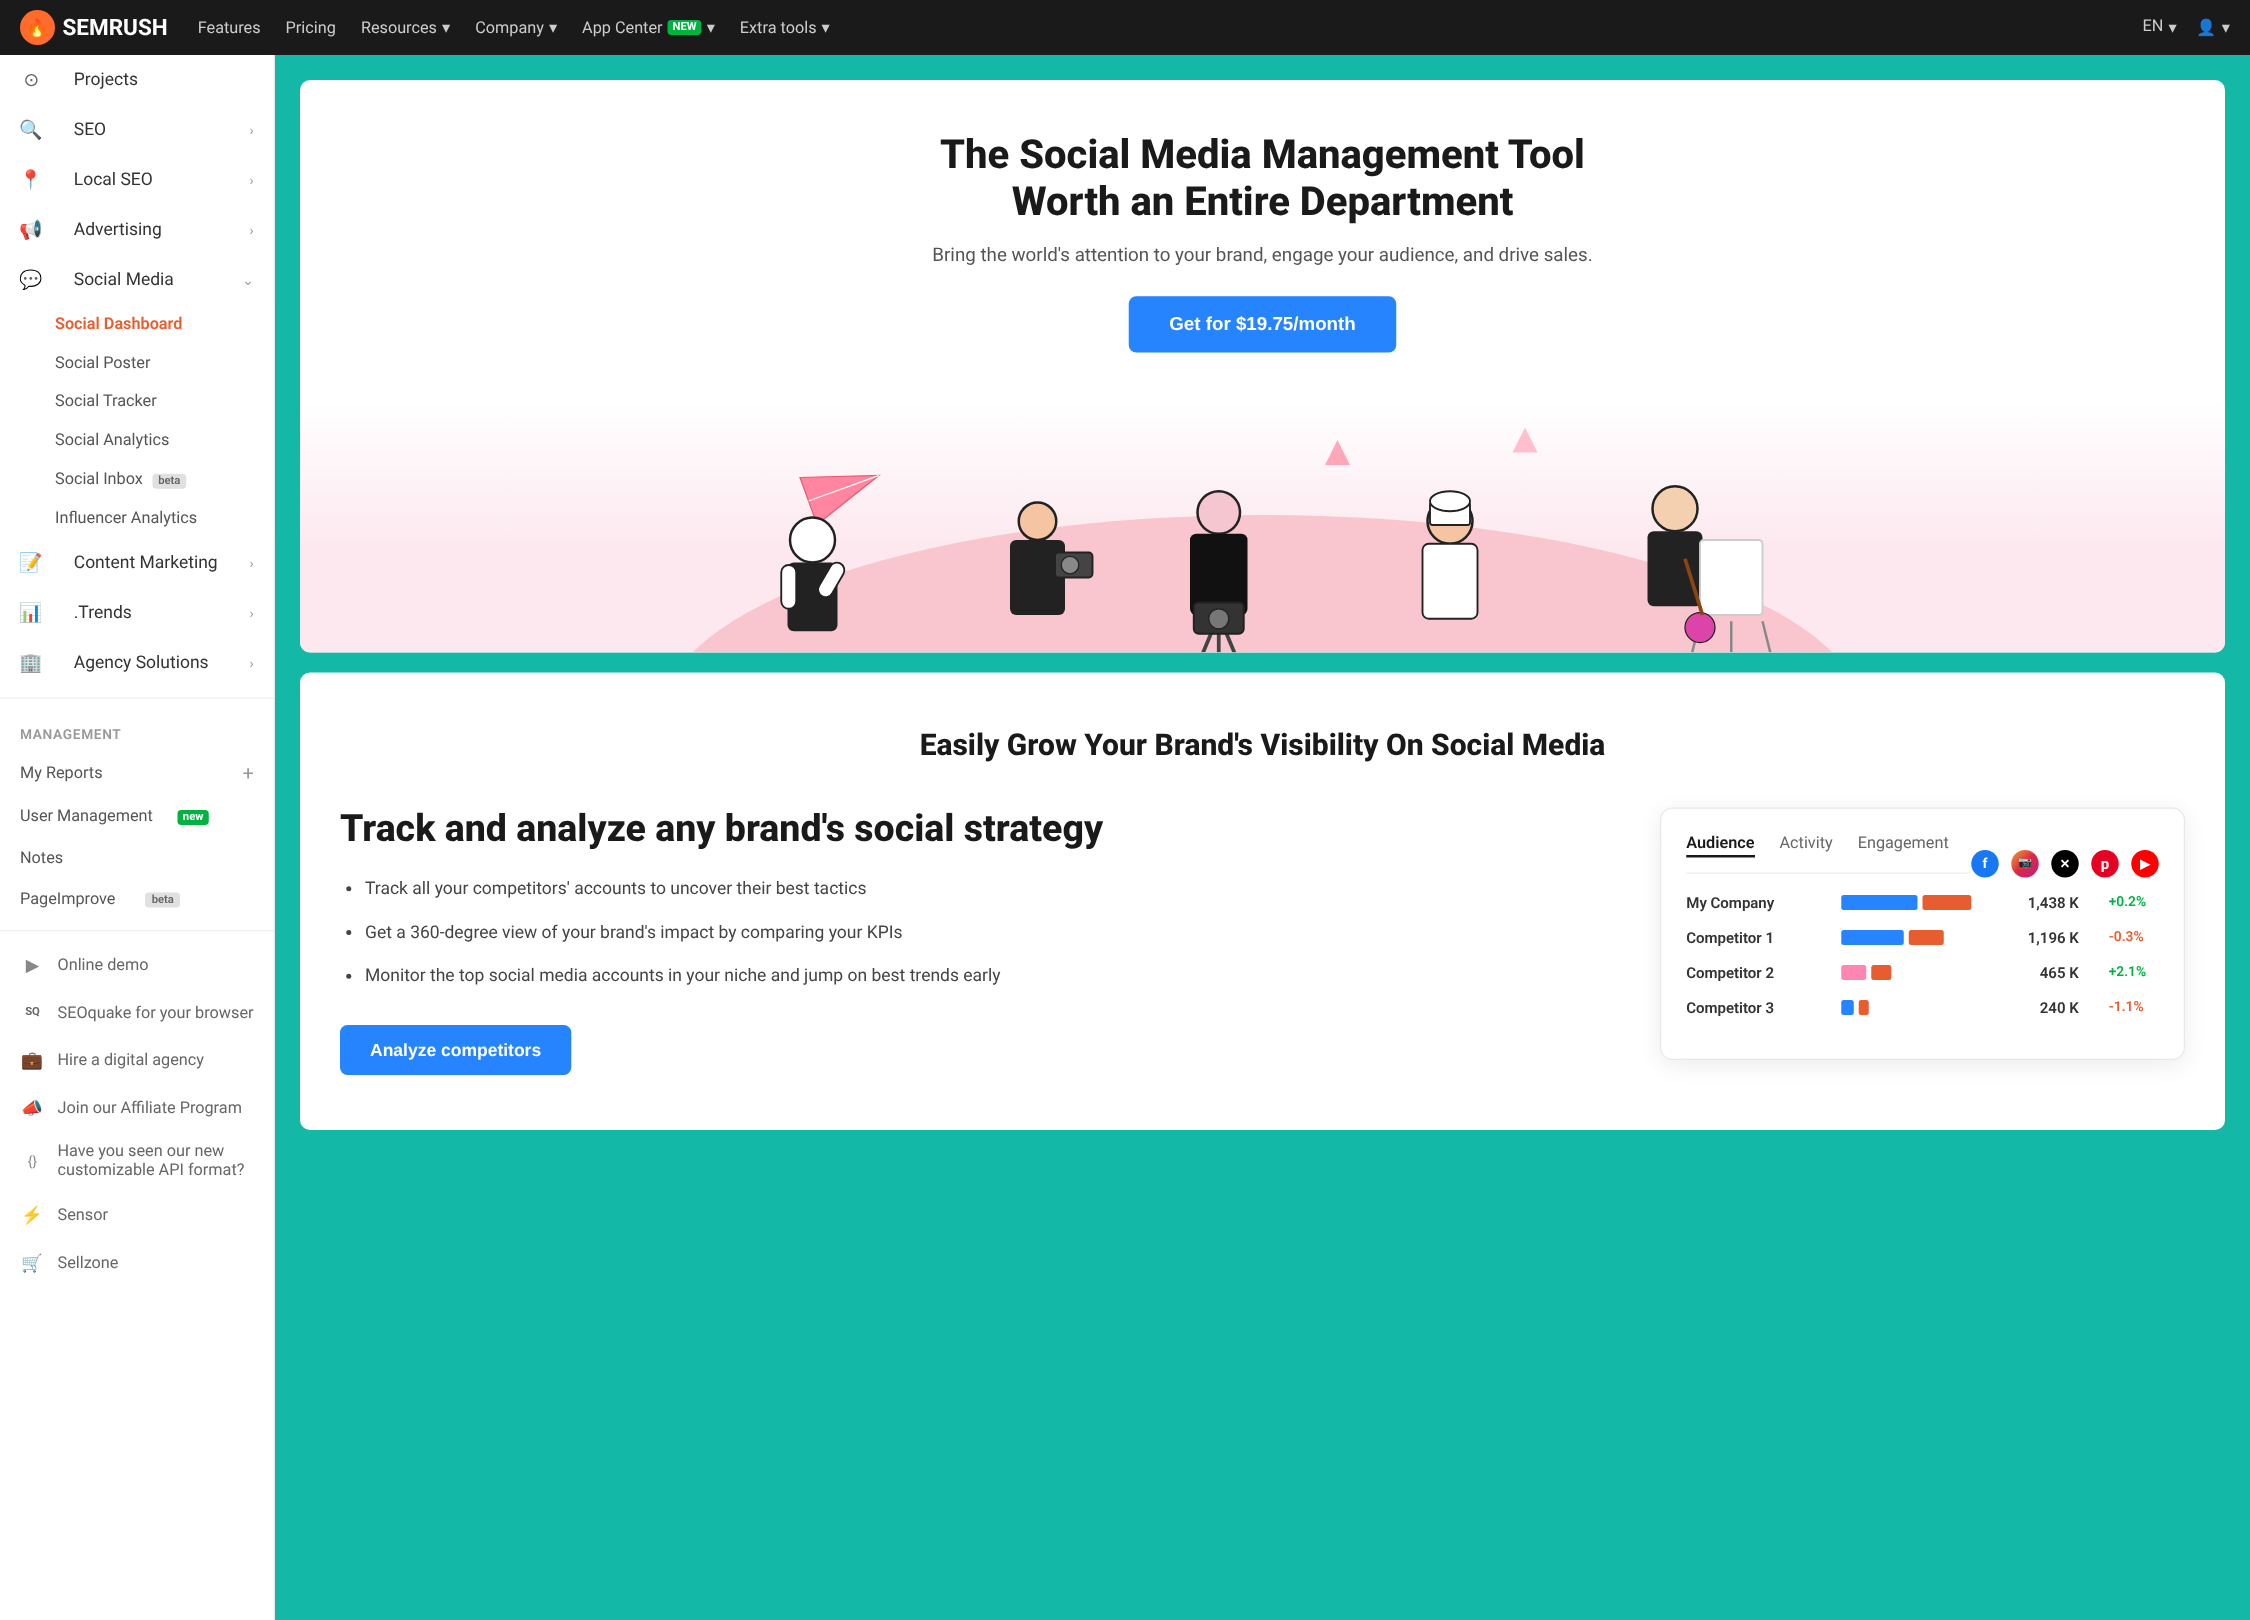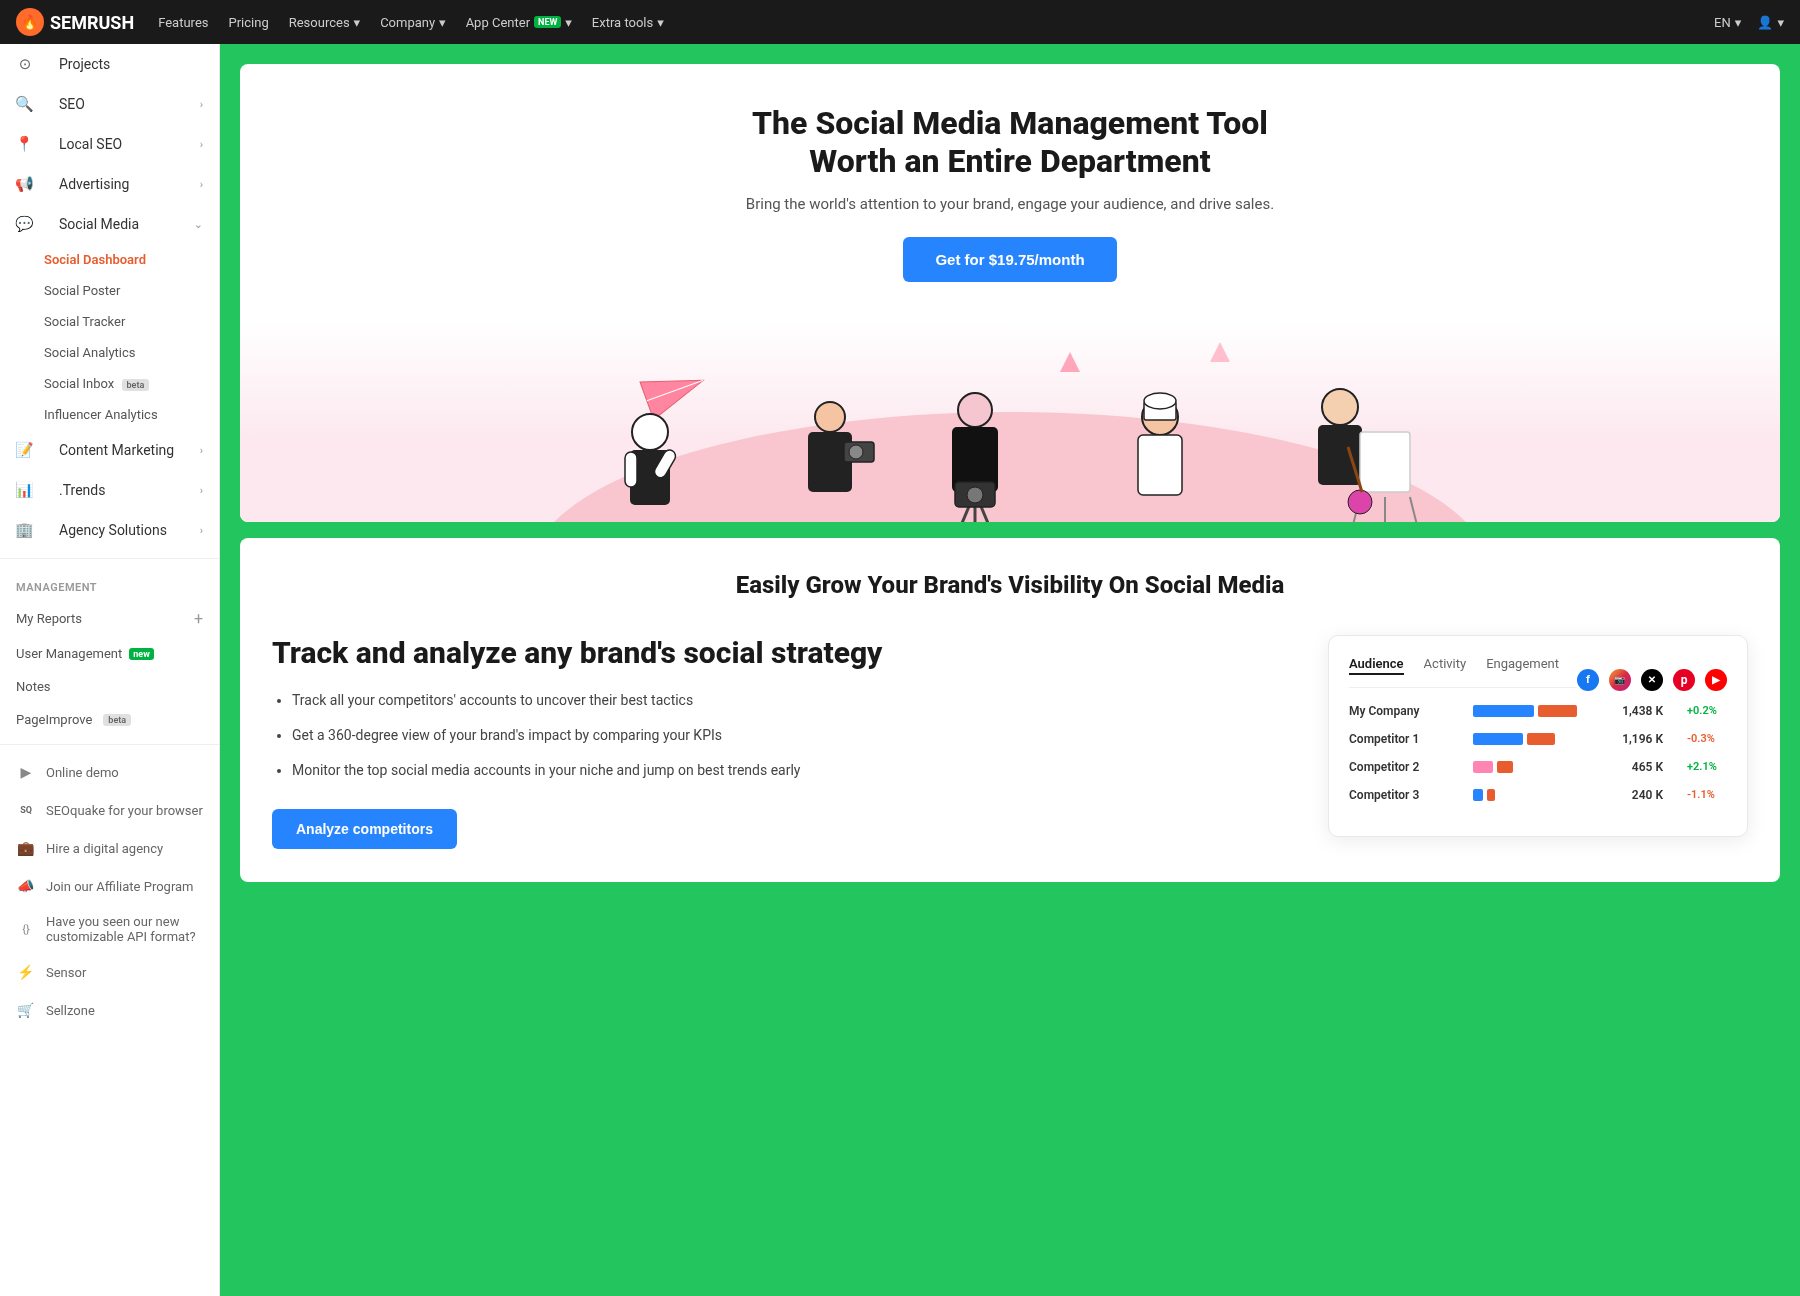--- a/index.html
+++ b/index.html
@@ -139,21 +139,21 @@
       font-weight: 600;
       margin-left: 4px;
     }
     .sidebar-mgmt-item {
       display: flex;
       align-items: center;
       padding: 9px 16px;
       font-size: 13px;
       color: #555;
       cursor: pointer;
-      gap: 7px;
+      gap: 20px;
     }
     .sidebar-mgmt-item .plus-icon {
       margin-left: auto;
       color: #999;
       font-size: 16px;
     }
     .sidebar-divider {
       height: 1px;
       background: #eee;
       margin: 8px 0;
@@ -175,21 +175,21 @@
       justify-content: center;
       font-size: 14px;
       color: #888;
       flex-shrink: 0;
     }
 
     
     .main-content {
       flex: 1;
       overflow-y: auto;
-      background: #22c55e;
+      background: #14b8a6;
       padding: 20px;
     }
 
     
     .hero-card {
       background: #fff;
       border-radius: 8px;
       overflow: hidden;
       margin-bottom: 16px;
     }
@@ -233,21 +233,21 @@
     
     .illustration-svg {
       width: 100%;
       height: 100%;
     }
 
     
     .features-card {
       background: #fff;
       border-radius: 8px;
-      padding: 33px 32px;
+      padding: 44px 32px;
     }
     .features-title {
       text-align: center;
       font-size: 24px;
       font-weight: 800;
       color: #1a1a1a;
       margin-bottom: 36px;
     }
     .features-body {
       display: flex;

